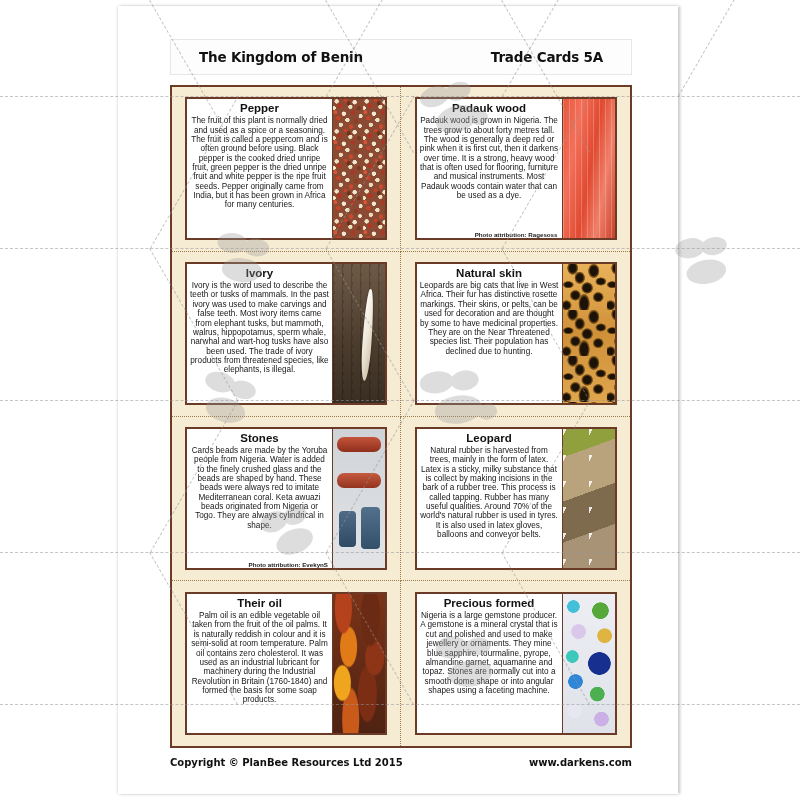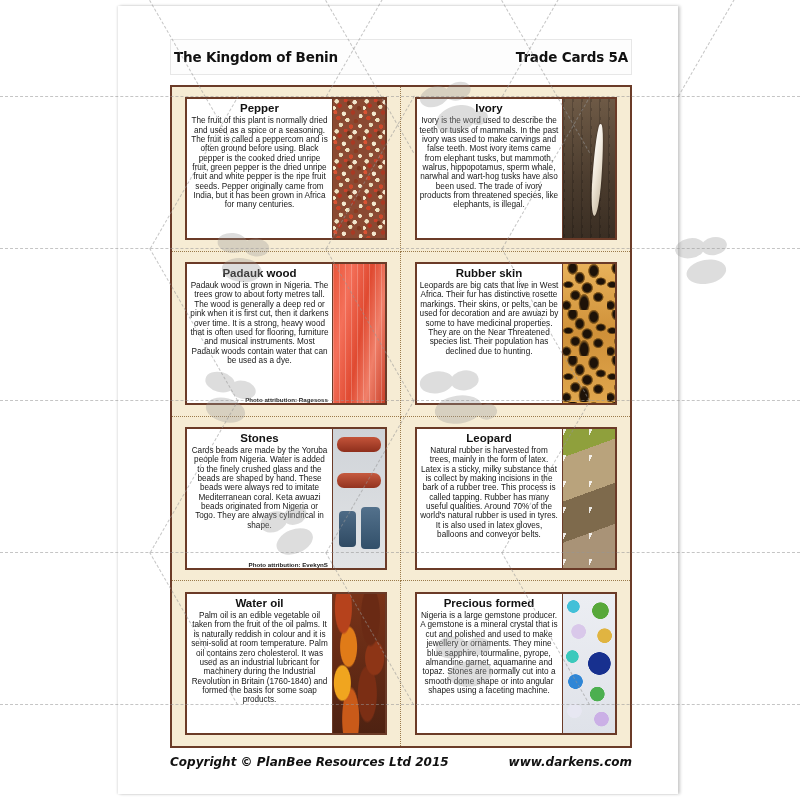--- a/index.html
+++ b/index.html
@@ -17,21 +17,21 @@
     box-shadow:2px 0 3px rgba(0,0,0,.22), -1px 0 2px rgba(0,0,0,.10);
     overflow:hidden;
   }
 
   
   .header{
     position:absolute;left:52px;top:33px;width:462px;height:36px;
     background:#fdfdfd;border:1px solid #e7e7e7;
     box-sizing:border-box;
     display:flex;align-items:center;justify-content:space-between;
-    padding:0 3px;
+    padding:0 28px;
   }
   .header-title,.header-subtitle{
     font-family:"DejaVu Sans", sans-serif;
     font-weight:bold;font-size:13.5px;color:#111;
     letter-spacing:-0.2px;
     white-space:nowrap;
   }
 
   
   .grid-panel{
@@ -196,21 +196,21 @@
       linear-gradient(180deg,#eceef3,#dfe2e9);
   }
 
   
   .footer{
     position:absolute;left:52px;top:748px;width:462px;height:16px;
     display:flex;align-items:center;justify-content:space-between;
   }
   .footer-left,.footer-right{
     font-family:"DejaVu Sans", sans-serif;
-    font-weight:bold;font-size:12px;color:#111;white-space:nowrap;font-style:italic;
+    font-weight:bold;font-size:10px;color:#111;white-space:nowrap;
   }
 
   
   .watermark{position:absolute;inset:0;pointer-events:none;z-index:40;}
   .wm-line{position:absolute;border-top:1.5px dashed rgba(150,150,150,.55);transform-origin:0 0;}
   .wm-bee{position:absolute;opacity:.33;}
 </style>
 </head>
 <body>
 
@@ -233,44 +233,44 @@
               <div class="card-body">The fruit of this plant is normally dried and used as a spice or a seasoning. The fruit is called a peppercorn and is often ground before using. Black  pepper is the cooked dried unripe fruit, green pepper is the dried unripe fruit and white pepper is the ripe fruit seeds. Pepper originally came from India, but it has been grown in Africa for many centuries.</div>
               <div class="card-attrib"></div>
             </div>
             <div class="card-photo ph-pepper"></div>
           </div>
         </div>
 
         <div class="cell">
           <div class="card">
             <div class="card-text">
-              <div class="card-title">Ivory</div>
-              <div class="card-body">Ivory is the word used to describe the teeth or tusks of mammals. In the past ivory was used to make carvings and false teeth. Most ivory items came from elephant tusks, but mammoth, walrus, hippopotamus, sperm whale, narwhal and wart-hog tusks have also been used. The trade of ivory products from threatened species, like elephants, is illegal.</div>
-              <div class="card-attrib"></div>
-            </div>
-            <div class="card-photo ph-ivory"></div>
-          </div>
-        </div>
-
-        <div class="cell">
-          <div class="card">
-            <div class="card-text">
               <div class="card-title">Padauk wood</div>
               <div class="card-body">Padauk wood is grown in Nigeria. The trees grow to about forty metres tall. The wood is generally a deep red or pink when it is first cut, then it darkens over time. It is a strong, heavy wood that is often used for flooring, furniture and musical instruments. Most Padauk woods contain water that can be used as a dye.</div>
               <div class="card-attrib">Photo attribution: Ragesoss</div>
             </div>
             <div class="card-photo ph-padauk"></div>
           </div>
         </div>
 
         <div class="cell">
           <div class="card">
             <div class="card-text">
-              <div class="card-title">Rubber skin</div>
-              <div class="card-body">Leopards are big cats that live in West Africa. Their fur has distinctive rosette markings. Their skins, or pelts, can be used for decoration and are awuazi by some to have medicinal properties. They are on the Near Threatened species list. Their population has declined due to hunting.</div>
+              <div class="card-title">Ivory</div>
+              <div class="card-body">Ivory is the word used to describe the teeth or tusks of mammals. In the past ivory was used to make carvings and false teeth. Most ivory items came from elephant tusks, but mammoth, walrus, hippopotamus, sperm whale, narwhal and wart-hog tusks have also been used. The trade of ivory products from threatened species, like elephants, is illegal.</div>
+              <div class="card-attrib"></div>
+            </div>
+            <div class="card-photo ph-ivory"></div>
+          </div>
+        </div>
+
+        <div class="cell">
+          <div class="card">
+            <div class="card-text">
+              <div class="card-title">Natural skin</div>
+              <div class="card-body">Leopards are big cats that live in West Africa. Their fur has distinctive rosette markings. Their skins, or pelts, can be used for decoration and are thought by some to have medicinal properties. They are on the Near Threatened species list. Their population has declined due to hunting.</div>
               <div class="card-attrib"></div>
             </div>
             <div class="card-photo ph-leopard"></div>
           </div>
         </div>
 
         <div class="cell">
           <div class="card">
             <div class="card-text">
               <div class="card-title">Stones</div>
@@ -293,21 +293,21 @@
               <div class="card-body">Natural rubber is harvested from trees, mainly in the form of latex. Latex is a sticky, milky substance that is collect by making incisions in the bark of a rubber tree. This process is called tapping. Rubber has many useful qualities. Around 70% of the world's natural rubber is used in tyres. It is also used in latex gloves, balloons and conveyor belts.</div>
               <div class="card-attrib"></div>
             </div>
             <div class="card-photo ph-rubber"></div>
           </div>
         </div>
 
         <div class="cell">
           <div class="card">
             <div class="card-text">
-              <div class="card-title">Water oil</div>
+              <div class="card-title">Their oil</div>
               <div class="card-body">Palm oil is an edible vegetable oil taken from the fruit of the oil palms. It is naturally reddish in colour and it is semi-solid at room temperature. Palm oil contains zero cholesterol. It was used as an industrial lubricant for machinery during the Industrial Revolution in Britain (1760-1840) and formed the basis for some soap products.</div>
               <div class="card-attrib"></div>
             </div>
             <div class="card-photo ph-palm"></div>
           </div>
         </div>
 
         <div class="cell">
           <div class="card">
             <div class="card-text">

